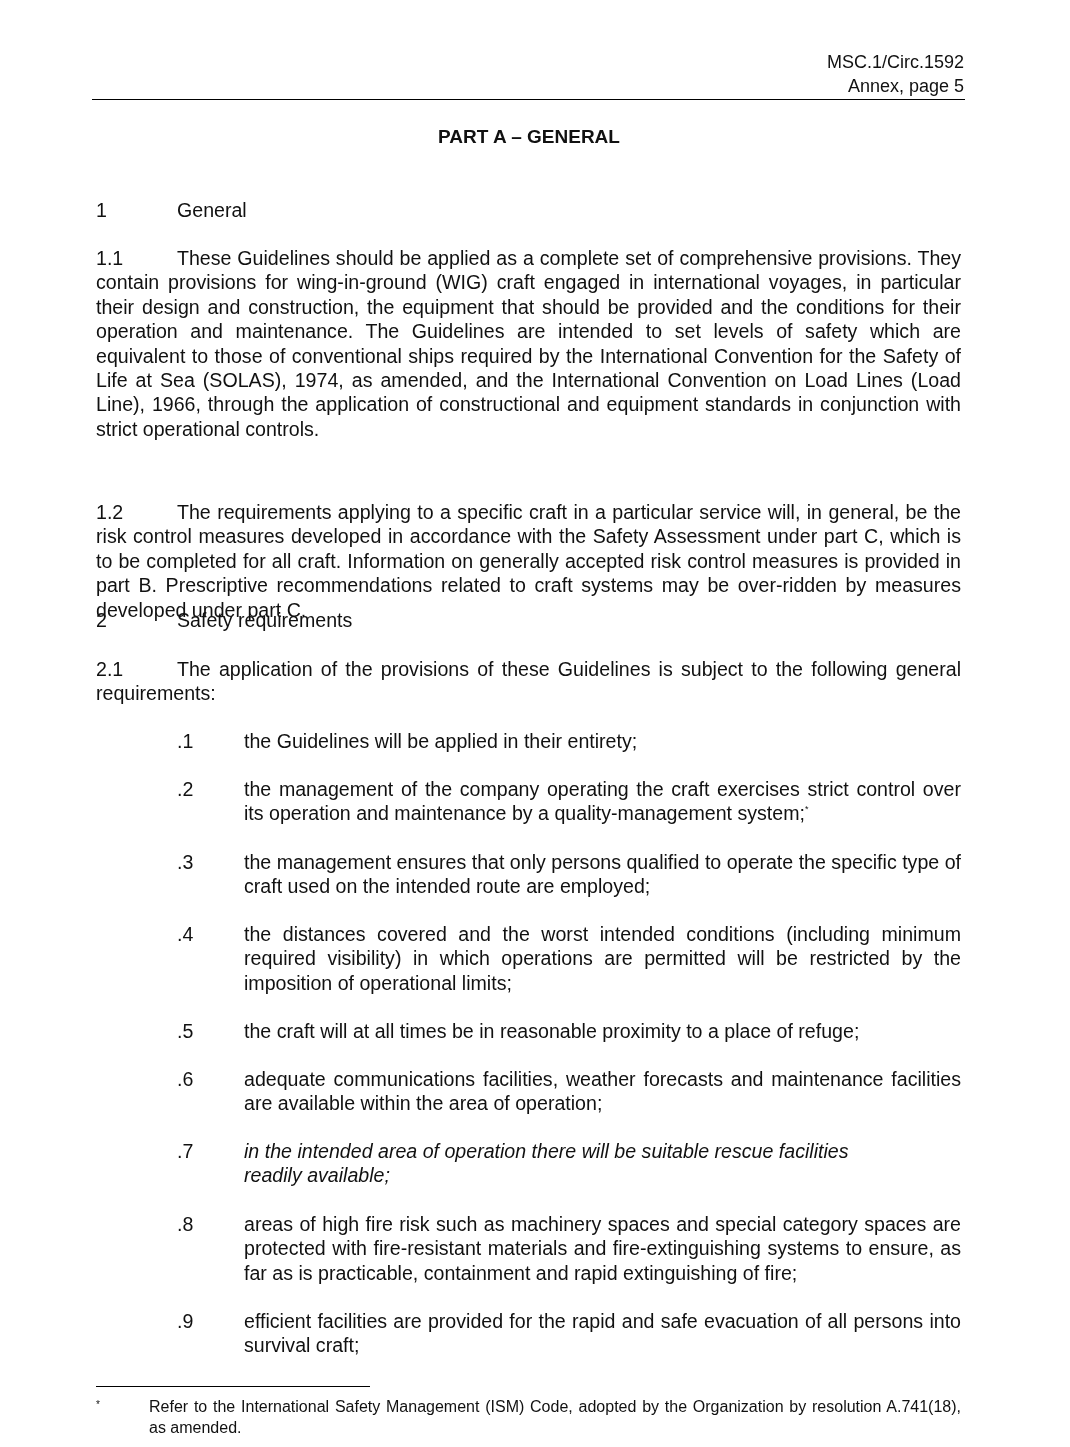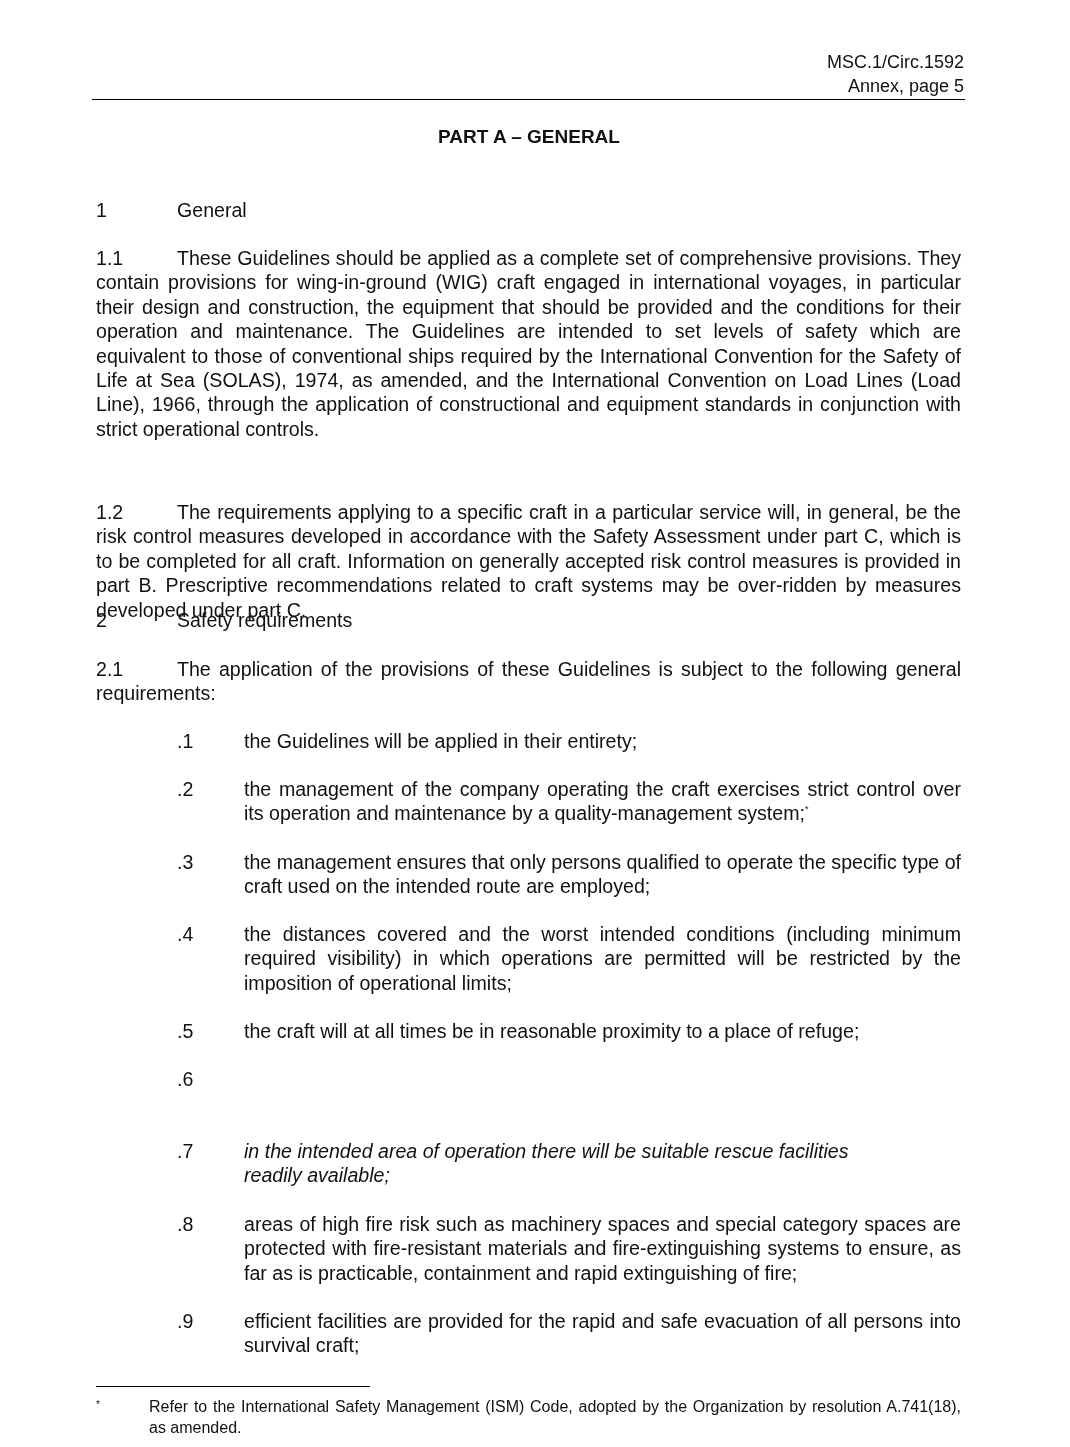--- a/index.html
+++ b/index.html
@@ -82,20 +82,21 @@
     <span class="itext">the distances covered and the worst intended conditions (including minimum required visibility) in which operations are permitted will be restricted by the imposition of operational limits;</span>
   </div>
 
   <div class="item" style="top:1019px;">
     <span class="inum">.5</span>
     <span class="itext">the craft will at all times be in reasonable proximity to a place of refuge;</span>
   </div>
 
   <div class="item" style="top:1067px;">
     <span class="inum">.6</span>
+    <span class="itext">adequate communications facilities, weather forecasts and maintenance facilities are available within the area of operation;</span>
   </div>
 
   <div class="item" style="top:1139px;">
     <span class="inum">.7</span>
     <span class="itext noj" style="width:660px;">in the intended area of operation there will be suitable rescue facilities readily available;</span>
   </div>
 
   <div class="item" style="top:1212px;">
     <span class="inum">.8</span>
     <span class="itext">areas of high fire risk such as machinery spaces and special category spaces are protected with fire-resistant materials and fire-extinguishing systems to ensure, as far as is practicable, containment and rapid extinguishing of fire;</span>

